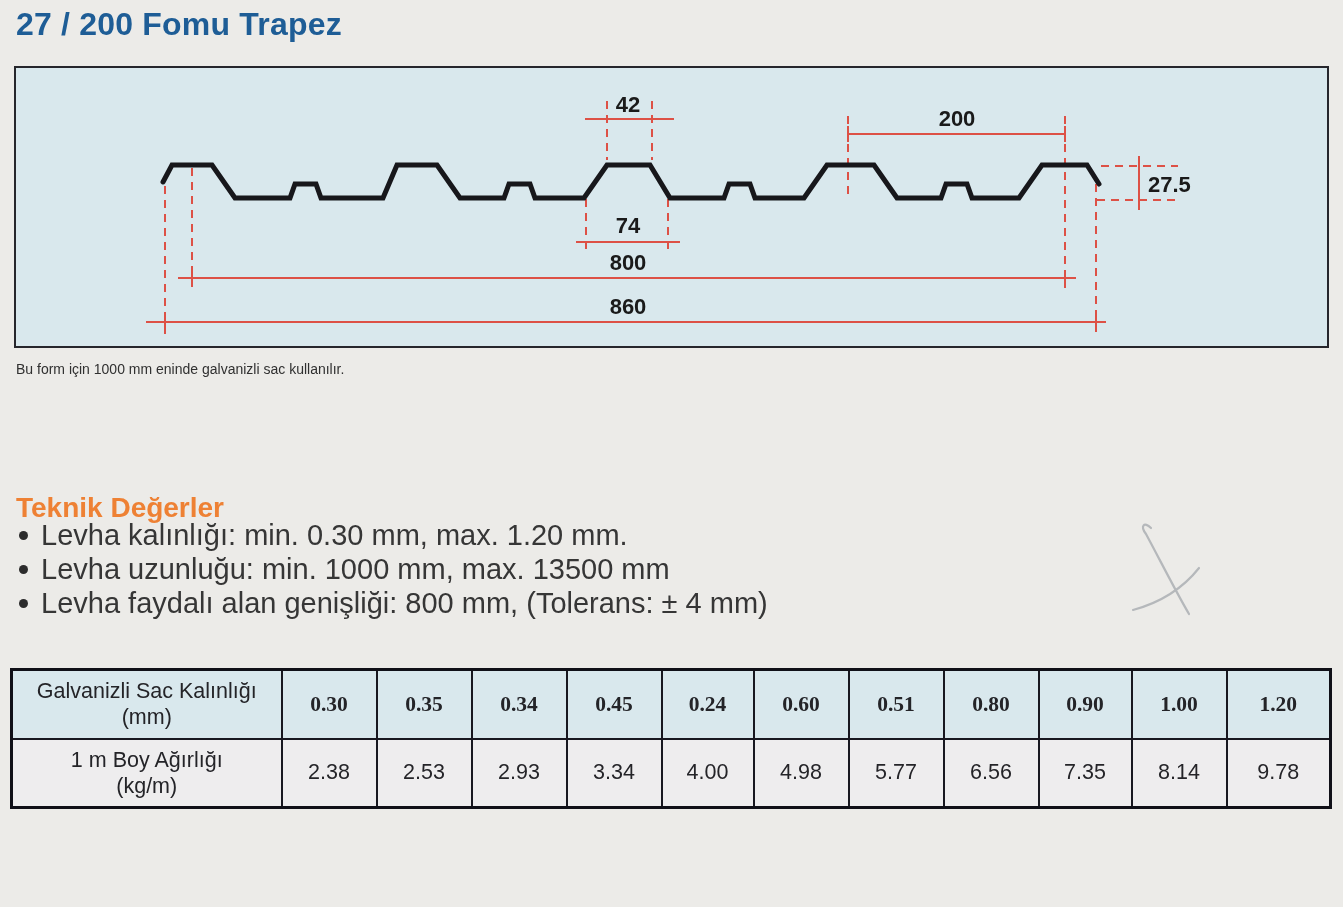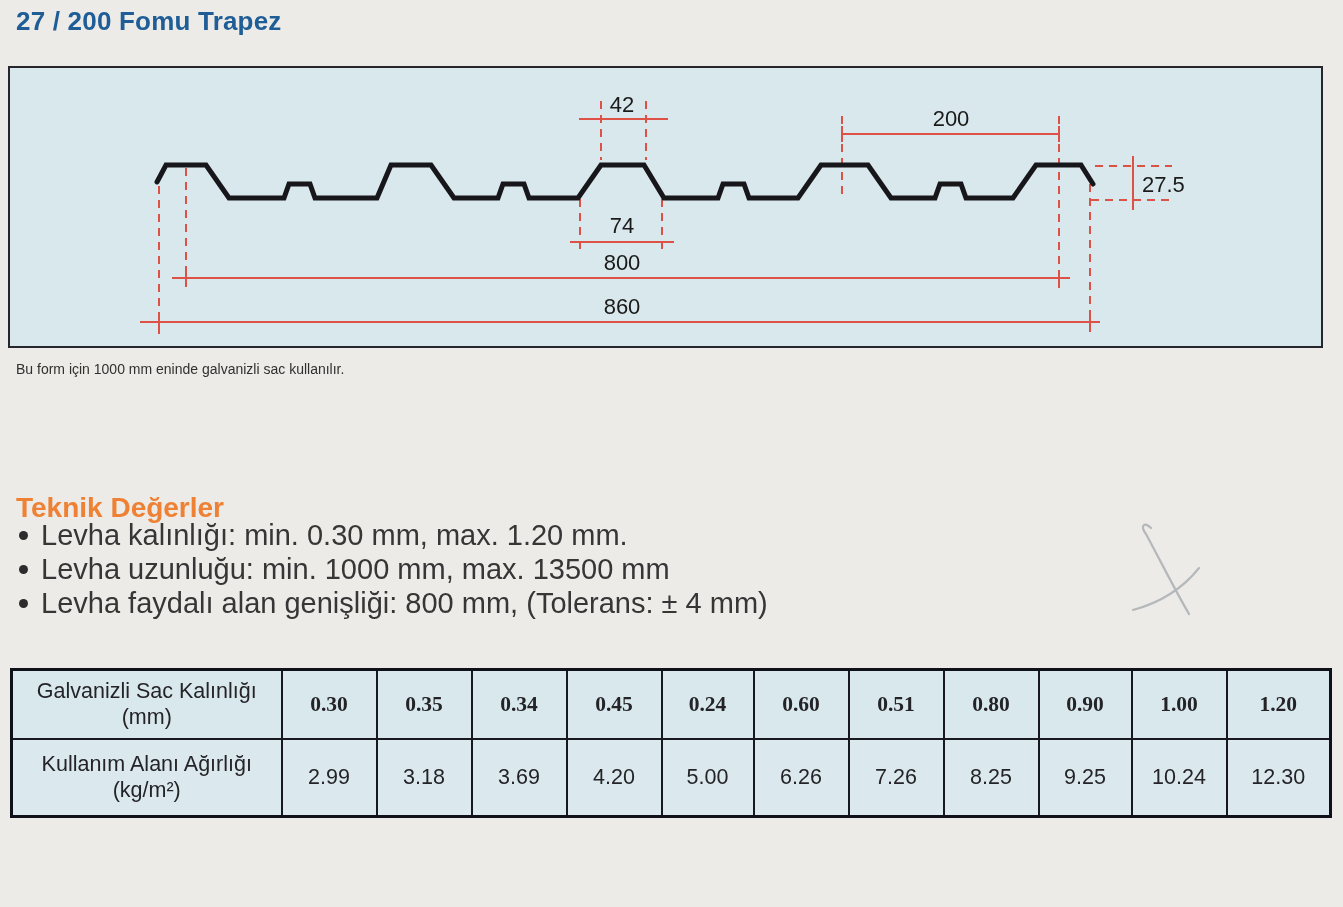--- a/index.html
+++ b/index.html
@@ -7,28 +7,29 @@
   .page {
     position:relative;
     width:1343px; height:907px;
     background:#ecebe8;
     font-family:"Liberation Sans", sans-serif;
     overflow:hidden;
     color:#2e2e2e;
   }
   .page-title {
     position:absolute; left:16px; top:6px;
-    font-size:26px; font-weight:700; color:#1e5d96;
+    font-size:32px; font-weight:700; color:#1e5d96;
     letter-spacing:0.2px;
   }
   .diagram {
-    position:absolute; left:8px; top:66px;
+    position:absolute; left:14px; top:66px;
     width:1315px; height:282px;
     background:#d9e8ed;
     border:2px solid #26262c;
+    font-weight:bold;
   }
   .diagram svg { display:block; width:100%; height:100%; }
   .note {
     position:absolute; left:16px; top:361px;
     font-size:14px; color:#303030;
   }
   .tech-heading {
     position:absolute; left:16px; top:492px;
     font-size:28px; font-weight:700; color:#ee8134;
   }
@@ -159,36 +160,36 @@
       <td>0.34</td>
       <td>0.45</td>
       <td>0.24</td>
       <td>0.60</td>
       <td>0.51</td>
       <td>0.80</td>
       <td>0.90</td>
       <td>1.00</td>
       <td>1.20</td>
     </tr>
-    <tr class="row-bot">
+    <tr class="row-mid">
       <th class="lbl-cell">
-        <div>Kullanım Alanı Ağırlığı</div>
-        <div>(kg/m²)</div>
+        <div>1 m Boy Ağırlığı</div>
+        <div>(kg/m)</div>
       </th>
-      <td>2.99</td>
-      <td>3.18</td>
-      <td>3.69</td>
-      <td>4.20</td>
-      <td>5.00</td>
-      <td>6.26</td>
-      <td>7.26</td>
-      <td>8.25</td>
-      <td>9.25</td>
-      <td>10.24</td>
-      <td>12.30</td>
+      <td>2.38</td>
+      <td>2.53</td>
+      <td>2.93</td>
+      <td>3.34</td>
+      <td>4.00</td>
+      <td>4.98</td>
+      <td>5.77</td>
+      <td>6.56</td>
+      <td>7.35</td>
+      <td>8.14</td>
+      <td>9.78</td>
     </tr>
   </tbody>
     </table>
 
   <svg class="scribble" viewBox="0 0 220 150">
     <path d="M 61,28 C 54,21 50,26 56,34 C 70,60 85,90 99,114" fill="none" stroke="#b5b8bb" stroke-width="2.2" stroke-linecap="round"></path>
     <path d="M 43,110 C 65,104 90,92 109,68" fill="none" stroke="#b5b8bb" stroke-width="2.2" stroke-linecap="round"></path>
   </svg>
 
 </div>

